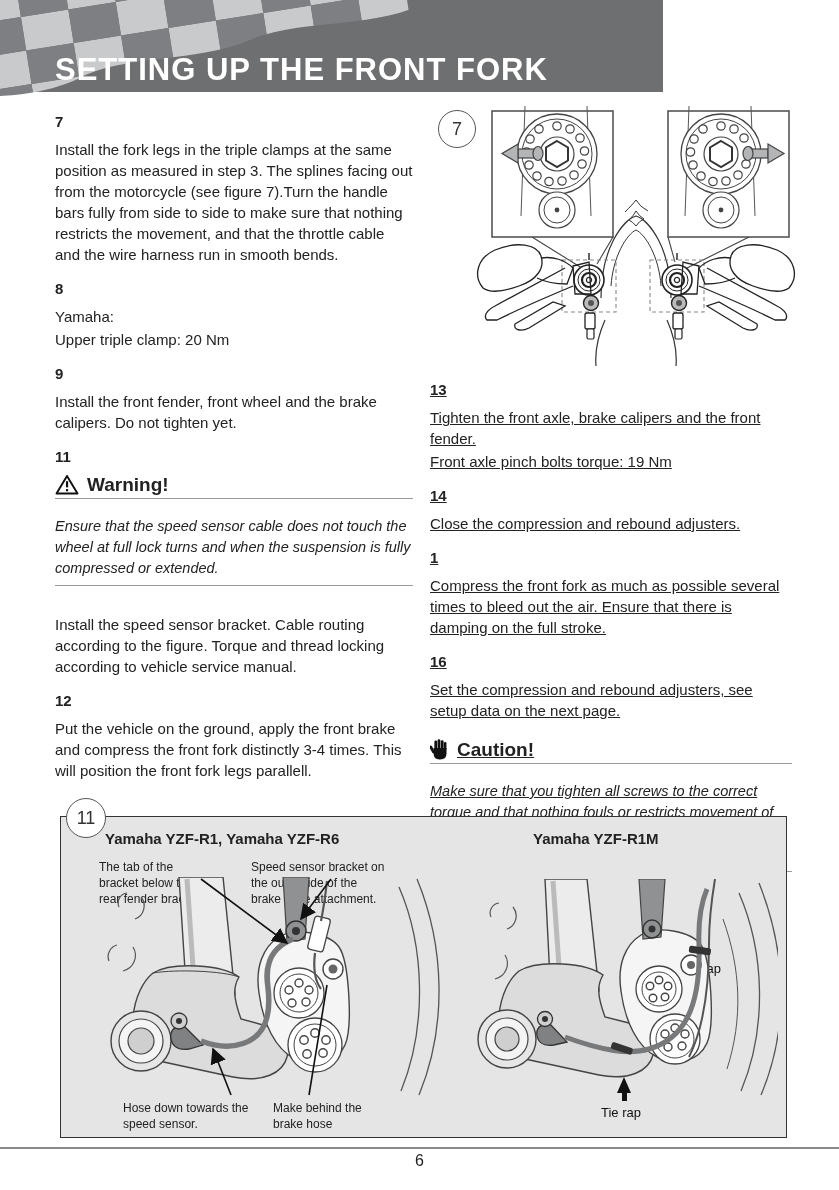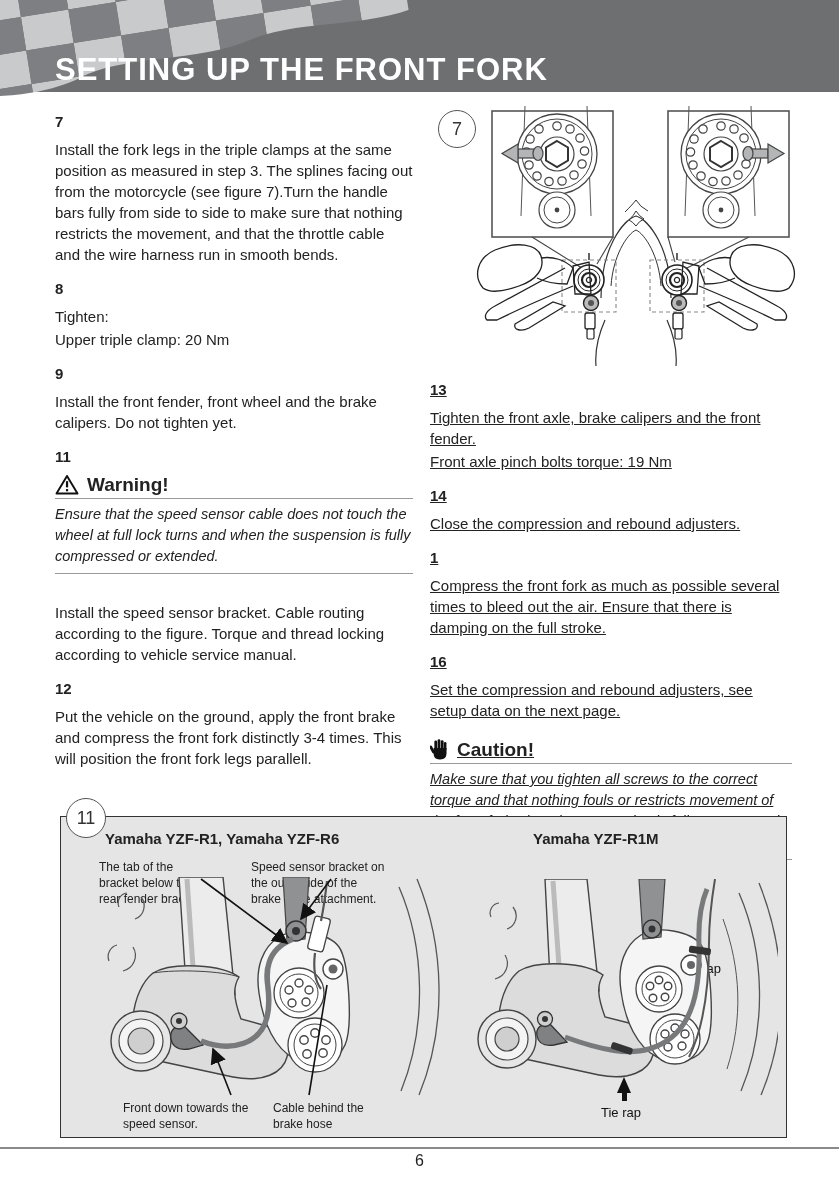--- a/index.html
+++ b/index.html
@@ -1,32 +1,32 @@
 <!DOCTYPE html>
 <html><head>
 <meta charset="utf-8">
 <style>
   html,body{margin:0;padding:0;background:#fff;}
   .page{position:relative;width:839px;height:1190px;background:#fff;overflow:hidden;
         font-family:"Liberation Sans","DejaVu Sans",sans-serif;color:#222;}
 
   
-  .header{position:absolute;left:0;top:0;width:839px;height:92px;background:#6e6f71;}
+  .header{position:absolute;left:0;top:0;width:663px;height:92px;background:#6e6f71;}
   .header-title{position:absolute;left:55px;top:52px;font-size:31px;font-weight:bold;
                 color:#fff;letter-spacing:1px;white-space:nowrap;}
   .flag-svg{position:absolute;left:0;top:0;}
 
   
   .col{position:absolute;font-size:15px;line-height:21px;}
   .col-left{left:55px;top:98px;width:358px;}
   .col-right{left:430px;top:366px;width:362px;text-decoration:underline;}
   .step-num{font-weight:bold;font-size:15px;margin:13px 0 7px 0;}
   .step p{margin:0 0 2px 0;}
   .alert-head{display:flex;align-items:center;gap:8px;font-size:19px;font-weight:bold;
-              border-bottom:1px solid #999;padding-bottom:3px;margin:4px 0 5px 0;}
+              border-bottom:1px solid #999;padding-bottom:3px;margin:4px 0 17px 0;}
   .alert-body{font-style:italic;font-size:14.5px;line-height:21px;border-bottom:1px solid #999;
               padding-bottom:6px;margin-bottom:28px;}
   .after-alert{margin-top:10px;}
 
   
   .fig7{position:absolute;left:425px;top:98px;width:375px;height:268px;}
   .fig-circle{position:absolute;border:1.4px solid #555;border-radius:50%;background:#fff;
               display:flex;align-items:center;justify-content:center;
               font-size:18px;color:#333;}
   .fig7-circle{left:438px;top:110px;width:36px;height:36px;}
@@ -112,21 +112,21 @@
 
   <div class="col col-left">
 
     <div class="step">
       <div class="step-num">7</div>
       <p>Install the fork legs in the triple clamps at the same position as measured in step 3. The splines facing out from the motorcycle (see figure 7).Turn the handle bars fully from side to side to make sure that nothing restricts the movement, and that the throttle cable and the wire harness run in smooth bends.</p>
     </div>
 
     <div class="step">
       <div class="step-num">8</div>
-      <p>Tighten:</p>
+      <p>Yamaha:</p>
       <p>Upper triple clamp: 20 Nm</p>
     </div>
 
     <div class="step">
       <div class="step-num">9</div>
       <p>Install the front fender, front wheel and the brake calipers. Do not tighten yet.</p>
     </div>
 
     <div class="step">
       <div class="step-num">11</div>
@@ -291,22 +291,22 @@
   </div>
 
   <div class="fig-circle fig11-circle">11</div>
 
   <div class="fig11-box">
     <div class="fig11-heading" style="left:44px;top:13px;">Yamaha YZF-R1, Yamaha YZF-R6</div>
     <div class="fig11-heading" style="left:472px;top:13px;">Yamaha YZF-R1M</div>
 
     <div class="callout" style="left:38px;top:42px;width:112px;">The tab of the bracket below the rear fender bracket.</div>
     <div class="callout" style="left:190px;top:42px;width:138px;">Speed sensor bracket on the outer side of the brake hose attachment.</div>
-    <div class="callout" style="left:62px;top:283px;width:135px;">Front down towards the speed sensor.</div>
-    <div class="callout" style="left:212px;top:283px;width:120px;">Cable behind the brake hose</div>
+    <div class="callout" style="left:62px;top:283px;width:135px;">Hose down towards the speed sensor.</div>
+    <div class="callout" style="left:212px;top:283px;width:120px;">Make behind the brake hose</div>
 
     <div class="tierap" style="left:600px;top:144px;">
       <span class="arr-left"></span>
       <span>Tie rap</span>
     </div>
     <span class="arr-up" style="left:556px;top:260px;"></span>
     <div class="tierap" style="left:540px;top:288px;">
       <span>Tie rap</span>
     </div>
 

